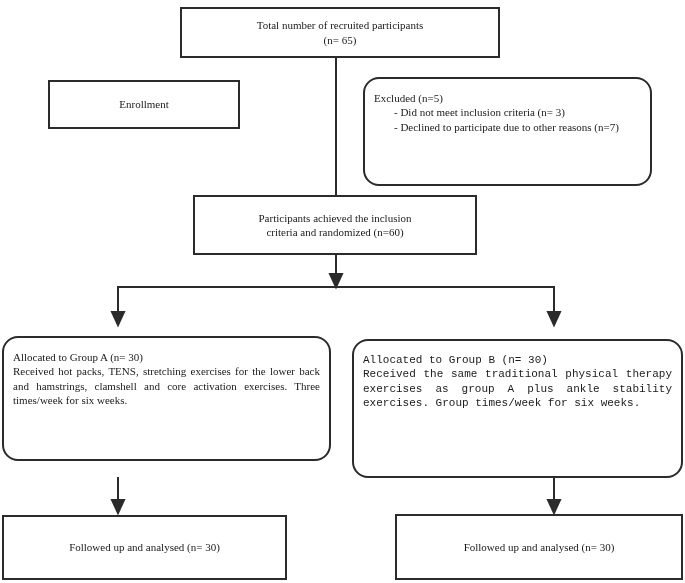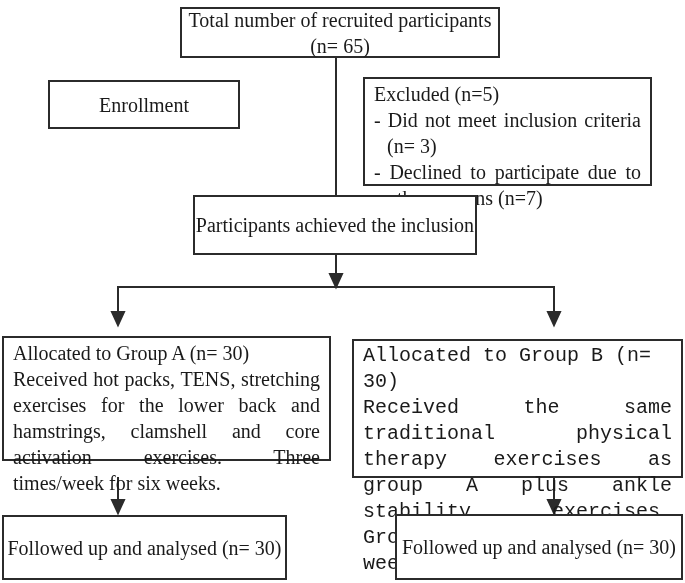--- a/index.html
+++ b/index.html
@@ -3,21 +3,21 @@
 <meta charset="utf-8">
 <style>
   html, body { margin: 0; padding: 0; background: #ffffff; }
   .canvas {
     position: relative;
     width: 685px;
     height: 583px;
     background: #ffffff;
     font-family: "Liberation Serif", "DejaVu Serif", serif;
     color: #1a1a1a;
-    font-size: 20px;
+    font-size: 11px;
     line-height: 1.3;
     overflow: hidden;
   }
   .connectors {
     position: absolute;
     left: 0; top: 0;
     width: 685px; height: 583px;
     z-index: 0;
   }
   .box {
@@ -27,26 +27,27 @@
     background: #ffffff;
     z-index: 1;
   }
   .box.center {
     display: flex;
     flex-direction: column;
     align-items: center;
     justify-content: center;
     text-align: center;
   }
-  .box.flowtext { padding: 2px 9px 6px 9px; }
+  .box.flowtext { padding: 12px 9px 6px 9px; border-radius: 16px; }
   .justify { text-align: justify; }
   .hang {
     padding-left: 13px;
     text-indent: -13px;
     text-align: justify;
+    margin-left: 20px;
   }
   
   #recruited  { left: 180px; top:   7px; width: 320px; height:  51px; }
   #enrollment { left:  48px; top:  80px; width: 192px; height:  49px; }
   #excluded   { left: 363px; top:  77px; width: 289px; height: 109px; }
   #randomized { left: 193px; top: 195px; width: 284px; height:  60px; text-align: center; }
   #allocation { left: 272px; top: 287px; width: 155px; height:  48px; }
   #group-a    { left:   2px; top: 336px; width: 329px; height: 125px; }
   #group-b    { left: 352px; top: 339px; width: 331px; height: 139px; font-family: Liberation Mono, monospace; }
   #followup-a { left:   2px; top: 515px; width: 285px; height:  65px; }
@@ -91,20 +92,21 @@
   </div>
 
   <div class="box flowtext" id="excluded">
     <div>Excluded (n=5)</div>
     <div class="hang">- Did not meet inclusion criteria (n= 3)</div>
     <div class="hang">- Declined to participate due to other reasons (n=7)</div>
   </div>
 
   <div class="box center" id="randomized">
     <div>Participants achieved the inclusion</div>
+    <div>criteria and randomized (n=60)</div>
   </div>
 
 
   <div class="box flowtext" id="group-a">
     <div>Allocated to Group A (n= 30)</div>
     <div class="justify">Received hot packs, TENS, stretching exercises for the lower back and hamstrings, clamshell and core activation exercises. Three times/week for six weeks.</div>
   </div>
 
   <div class="box flowtext" id="group-b">
     <div>Allocated to Group B (n= 30)</div>

